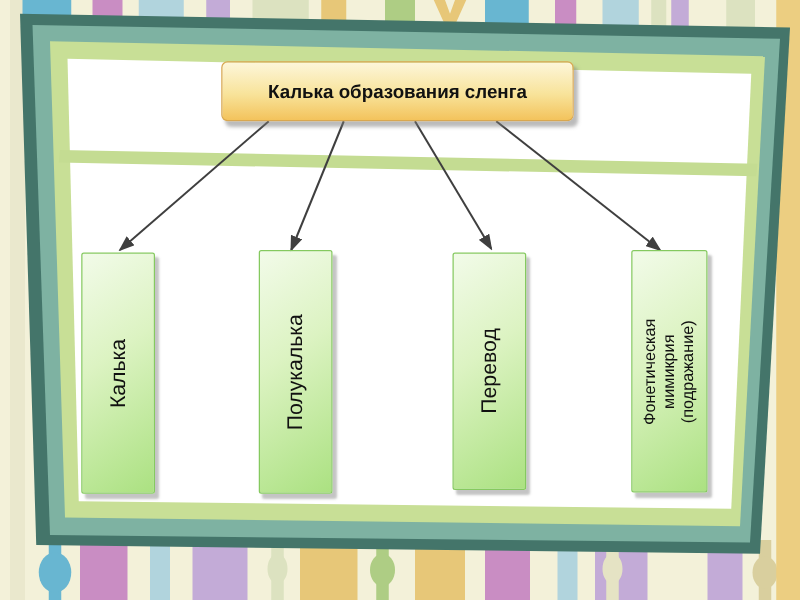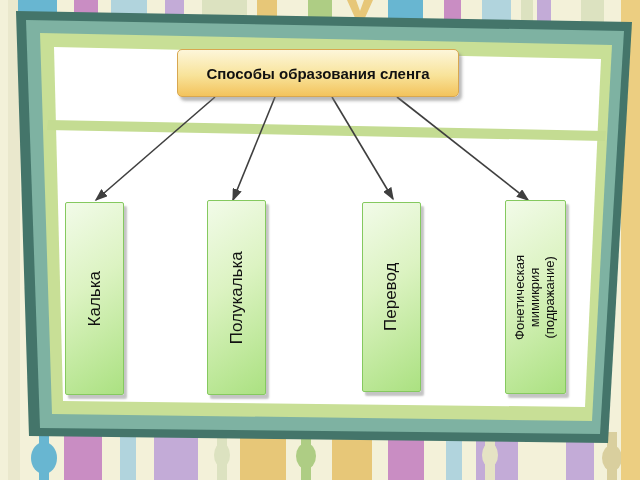--- a/index.html
+++ b/index.html
@@ -160,21 +160,21 @@
         </marker>
       </defs>
       <line class="arrow-line" x1="215" y1="97" x2="96" y2="200" marker-end="url(#ah)"></line>
       <line class="arrow-line" x1="275" y1="97" x2="233" y2="200" marker-end="url(#ah)"></line>
       <line class="arrow-line" x1="332" y1="97" x2="393" y2="199" marker-end="url(#ah)"></line>
       <line class="arrow-line" x1="397" y1="97" x2="528" y2="200" marker-end="url(#ah)"></line>
     </g>
   </svg>
 
   <div class="title-box">
-    <span>Способы образования сленга</span>
+    <span>Калька образования сленга</span>
   </div>
 
   <div class="method-box box-1">
     <div class="vtext">Калька</div>
   </div>
   <div class="method-box box-2">
     <div class="vtext">Полукалька</div>
   </div>
   <div class="method-box box-3">
     <div class="vtext">Перевод</div>

